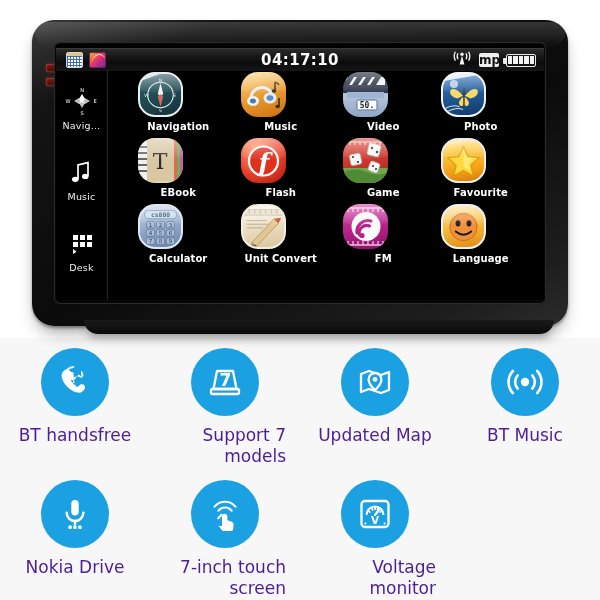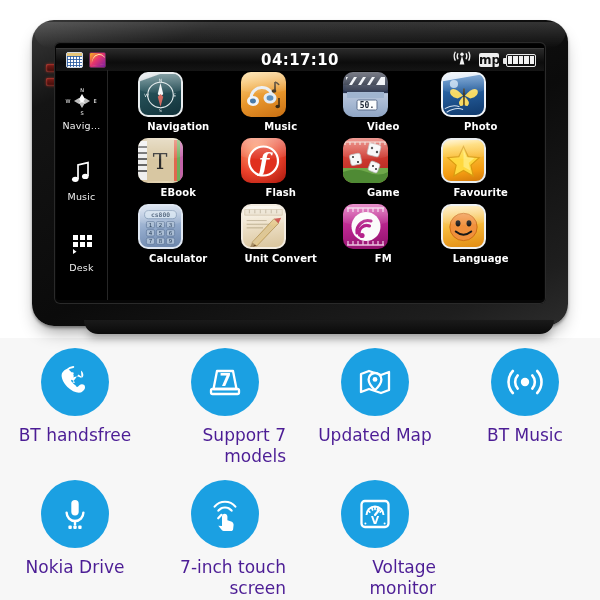--- a/index.html
+++ b/index.html
@@ -117,21 +117,21 @@
   }
 
   
   .grid{
     position:absolute;left:56px;top:28px;width:400px;
     display:grid;grid-template-columns:repeat(4,1fr);
     row-gap:6px;
   }
   .app{display:flex;flex-direction:column;align-items:center;}
   .app-ico{
-    width:45px;height:45px;border-radius:10px;position:relative;overflow:hidden;
+    width:45px;height:45px;border-radius:17px;position:relative;overflow:hidden;
     box-shadow:0 1px 2px rgba(0,0,0,.7);
   }
   .app-lbl{
     color:#fff;font-size:10px;font-weight:bold;margin-top:4px;letter-spacing:.1px;
     font-family:"DejaVu Sans", sans-serif;white-space:nowrap;padding-left:35px;
   }
 
   
   .ic-nav{background:linear-gradient(160deg,#eef2f4 0%,#cfd6da 12%,#2c5b63 14%,#12323a 100%);
           border:2px solid #e9edef;box-sizing:border-box;}

